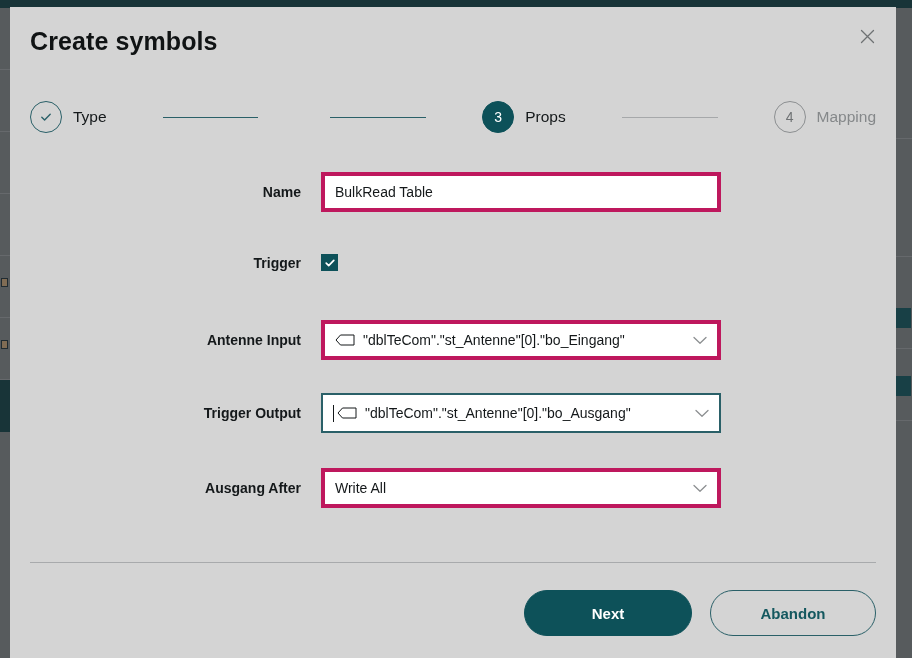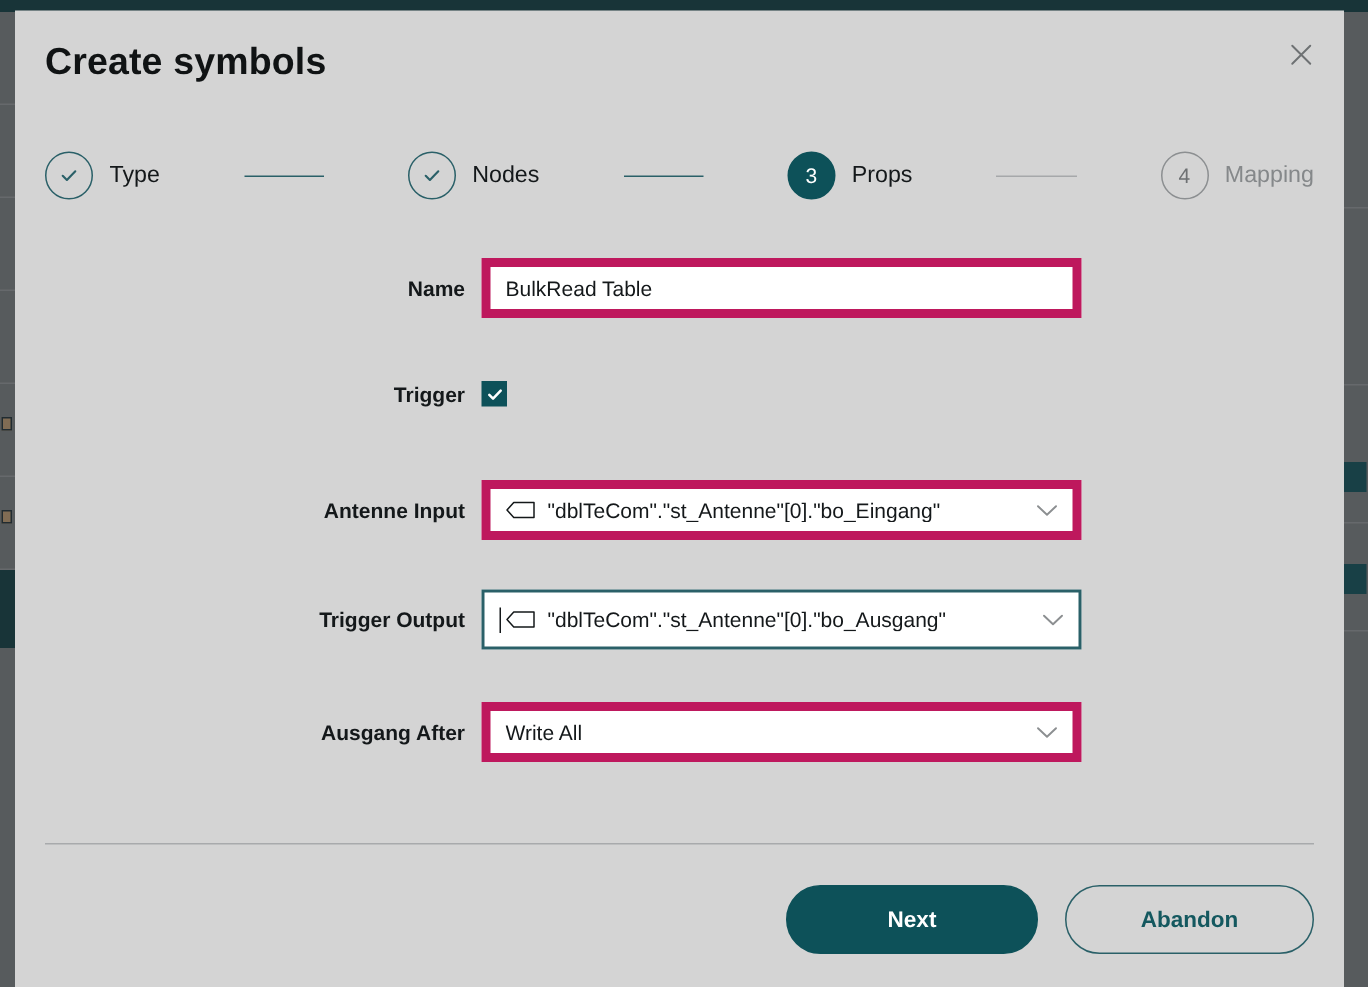--- a/index.html
+++ b/index.html
@@ -182,31 +182,31 @@
   .form-row {
     position: absolute;
     left: 0;
     width: 886px;
     display: flex;
     align-items: center;
   }
   .form-label {
     width: 311px;
     text-align: right;
-    padding-right: 11px;
+    padding-right: 20px;
     box-sizing: border-box;
     font-size: 14px;
     font-weight: bold;
     color: #14181a;
   }
   .field {
     width: 400px;
     height: 40px;
     background: #ffffff;
-    border: 6px solid #be185d;
+    border: 4px solid #be185d;
     box-sizing: border-box;
     display: flex;
     align-items: center;
     padding: 0 10px 0 10px;
     font-size: 14px;
     color: #14181a;
   }
   .field.focused {
     border: 2px solid #2a6068;
   }
@@ -338,28 +338,20 @@
       <div class="step-circle done">
         <svg width="14" height="14" viewBox="0 0 14 14">
           <path d="M2.8 7.2 L5.6 10 L11.2 4.2" stroke="#2a6068" stroke-width="1.4" fill="none" stroke-linecap="round" stroke-linejoin="round"></path>
         </svg>
       </div>
       <div class="step-label">Type</div>
     </div>
 
     <div class="step-line active"></div>
 
-    <div class="step">
-      <div class="step-circle done">
-        <svg width="14" height="14" viewBox="0 0 14 14">
-          <path d="M2.8 7.2 L5.6 10 L11.2 4.2" stroke="#2a6068" stroke-width="1.4" fill="none" stroke-linecap="round" stroke-linejoin="round"></path>
-        </svg>
-      </div>
-      <div class="step-label">Nodes</div>
-    </div>
 
     <div class="step-line active"></div>
 
     <div class="step">
       <div class="step-circle current">3</div>
       <div class="step-label">Props</div>
     </div>
 
     <div class="step-line inactive"></div>
 

